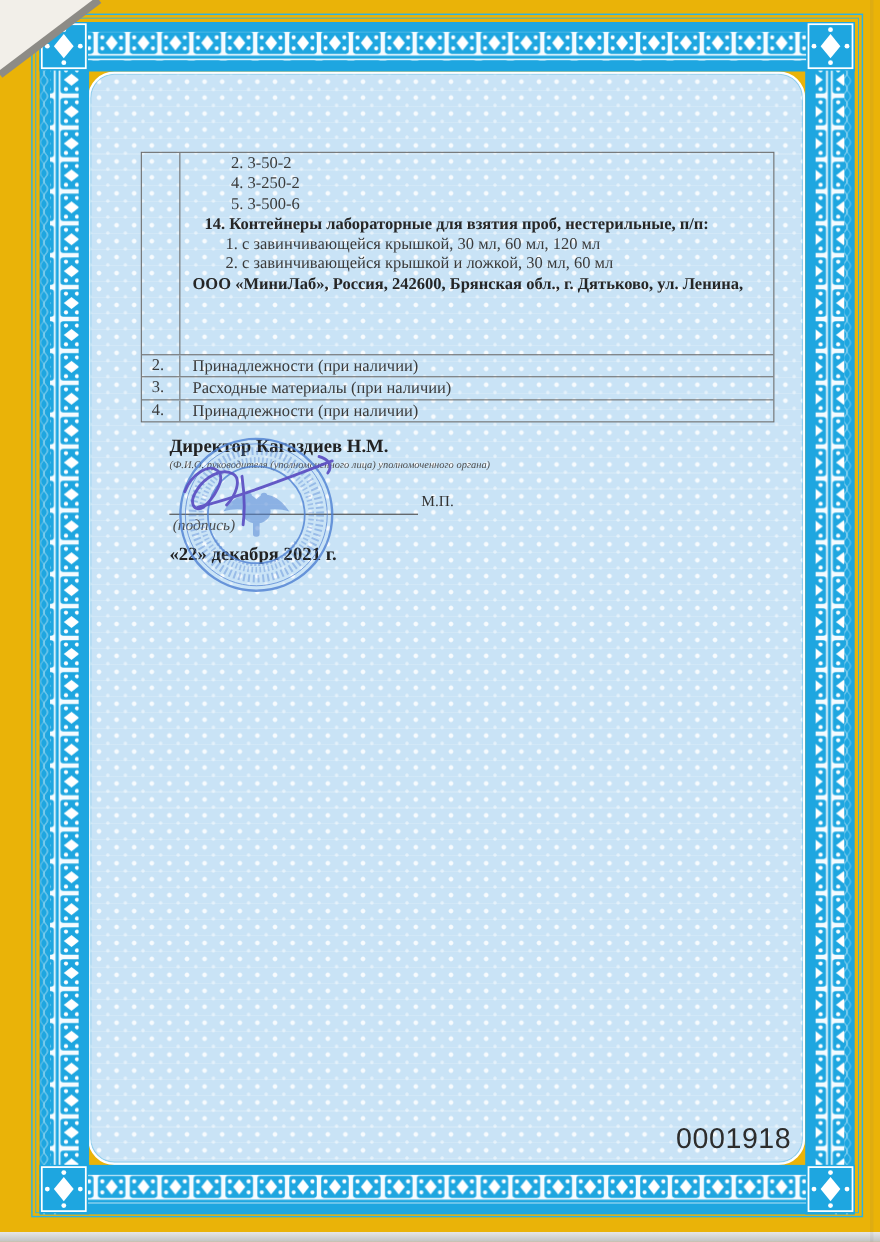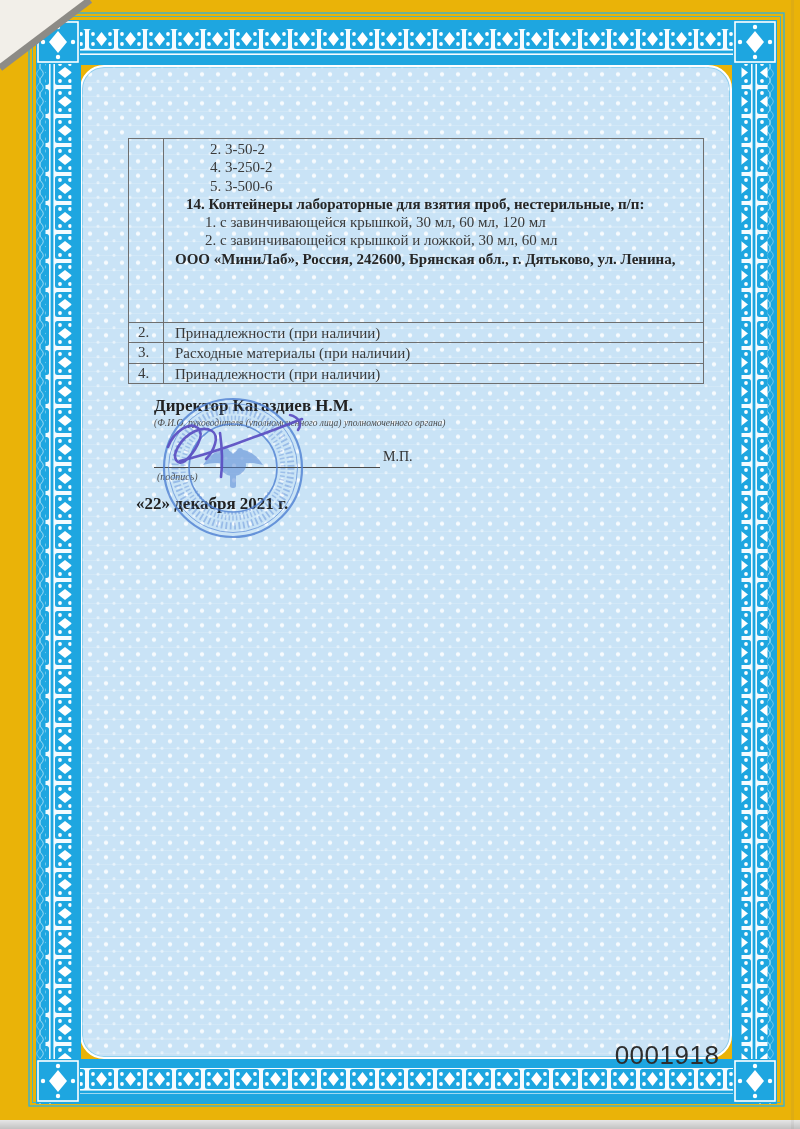--- a/index.html
+++ b/index.html
@@ -37,28 +37,28 @@
   .ind-sub{margin-left:30px;}
   .ind-num{margin-left:35px;}
   .b{font-weight:bold;color:#262626;}
 
   
   .abs{position:absolute;z-index:5;margin-left:32px;}
   .director{left:122px;top:396px;font-weight:bold;font-size:17px;color:#222;}
   .fio-hint{left:122px;top:418px;font-style:italic;font-size:9.5px;color:#4c4c4c;}
   .sig-line{left:122px;top:467px;width:226px;height:0;border-top:1.2px solid #4a4a4a;z-index:5;}
   .mp{left:351px;top:449px;font-size:14px;color:#333;}
-  .podpis{left:125px;top:471px;font-style:italic;font-size:10px;color:#4c4c4c;}
-  .date{left:104px;top:494px;font-weight:bold;font-size:17px;color:#222;}
+  .podpis{left:125px;top:471px;font-style:italic;font-size:14px;color:#4c4c4c;}
+  .date{left:122px;top:494px;font-weight:bold;font-size:17px;color:#222;}
 
   .stamp{position:absolute;left:158px;top:393px;z-index:6;}
   .sig-ink{position:absolute;left:140px;top:395px;z-index:7;}
 
   .serial{position:absolute;left:607px;top:1020px;width:120px;text-align:center;z-index:5;
-    font-family:"Liberation Sans","DejaVu Sans",sans-serif;font-size:26px;letter-spacing:.5px;color:#2d2d2d;margin-top:20px;}
+    font-family:"Liberation Sans","DejaVu Sans",sans-serif;font-size:26px;letter-spacing:.5px;color:#2d2d2d;}
 
   .dogear{position:absolute;left:0;top:0;z-index:8;}
   .scan-strip{position:absolute;left:0;top:1120px;width:800px;height:9px;z-index:9;
     background:linear-gradient(#e6e6e6,#c2c2c2);}
   .edge-right{position:absolute;left:791px;top:0;width:3px;height:1129px;background:rgba(120,120,120,.10);z-index:9;}
 </style>
 </head>
 <body>
 
 <div class="scan">

